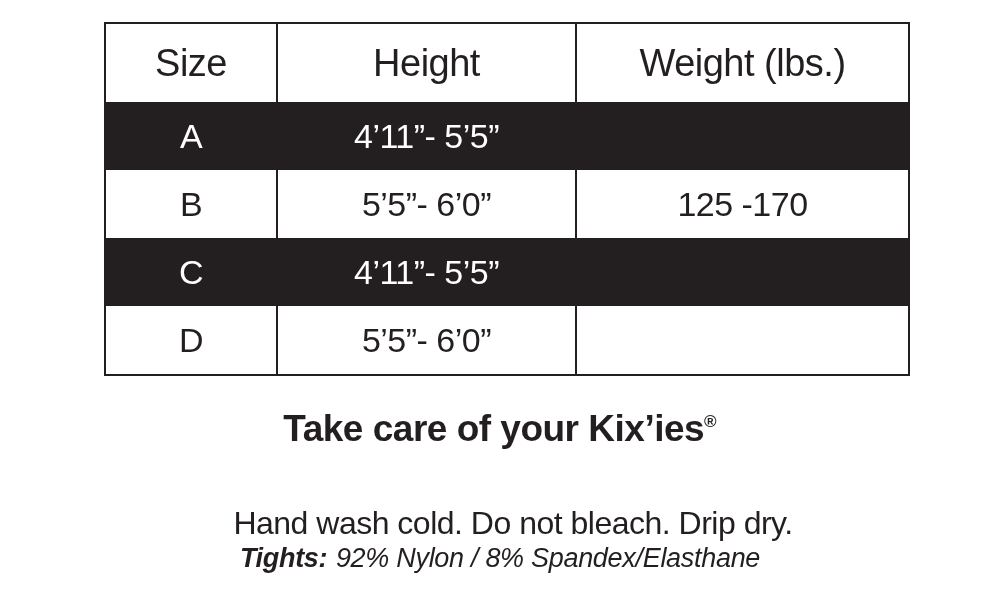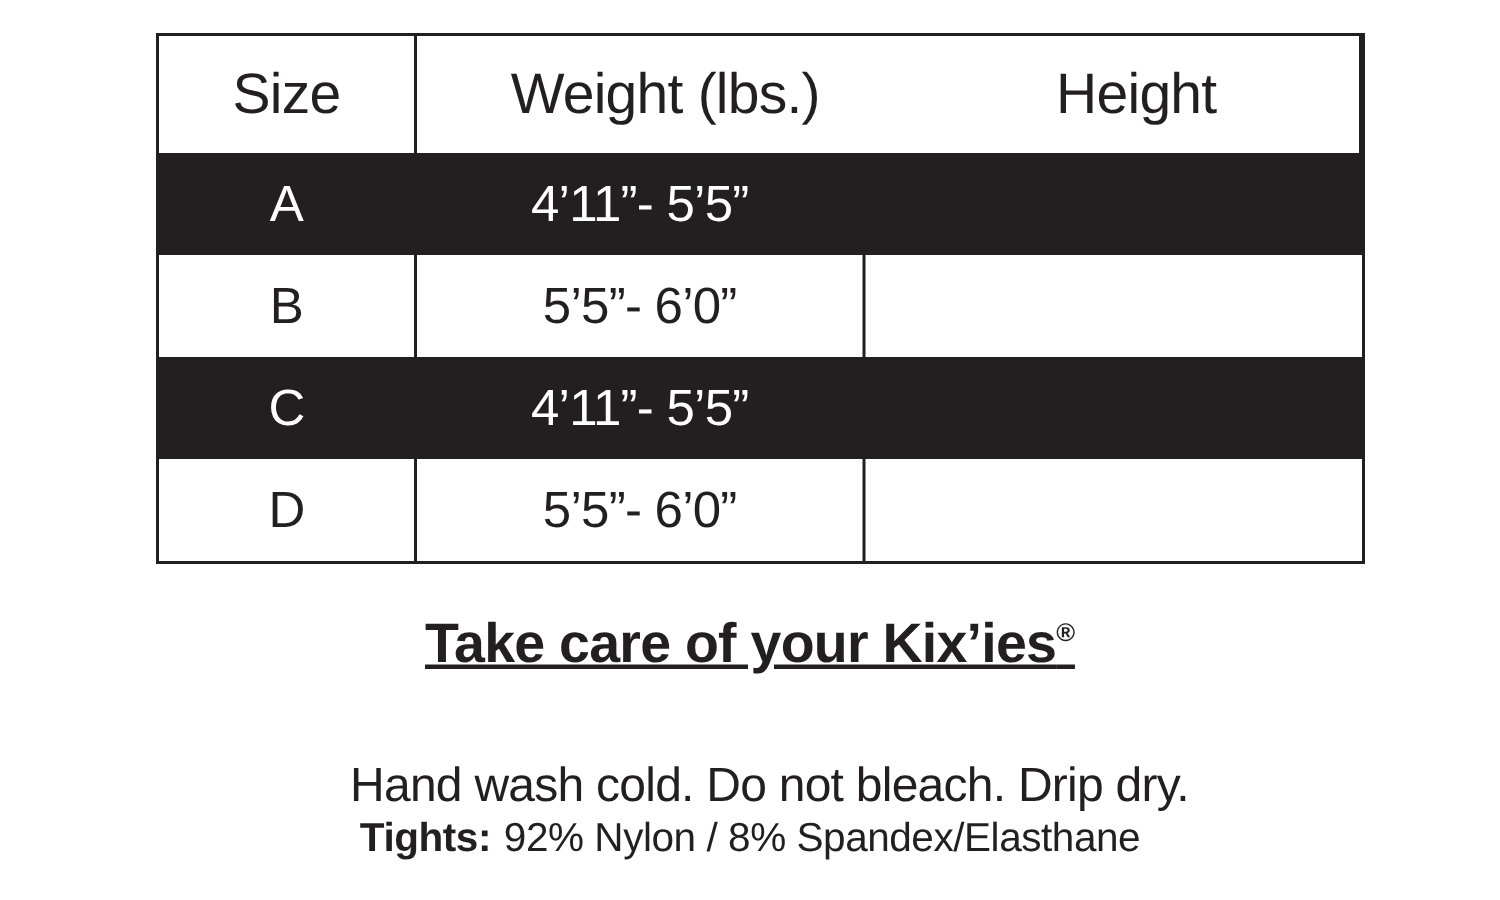--- a/index.html
+++ b/index.html
@@ -36,65 +36,66 @@
   .row.header .cell { font-size: 38px; }
   .row.data .cell { font-size: 34px; }
 
   
   .care { position: absolute; left: 0; top: 0; width: 1000px; height: 600px; pointer-events: none; }
   .care-title {
     position: absolute; top: 408px; left: 0; width: 1000px;
     text-align: center;
     font-size: 37px; font-weight: 700;
     letter-spacing: -0.5px;
-    text-decoration: underline;
   }
   .care-title .reg {
     font-size: 0.46em;
     font-weight: 700;
     position: relative;
     top: -0.85em;
     letter-spacing: 0;
   }
   .care-instructions {
     position: absolute; top: 463px; left: 13px; width: 1000px;
     text-align: center;
     font-size: 32px; font-weight: 400;
     letter-spacing: -0.5px;
     margin-top: 42px;
   }
   .materials {
     position: absolute; top: 543px; left: 0; width: 1000px;
     text-align: center;
     font-size: 27px; font-weight: 400;
     letter-spacing: -0.3px;
+    font-style: italic;
   }
   .materials .materials-label { font-weight: 700; }
   .materials .materials-value { margin-left: 0.32em; }
 </style>
 </head>
 <body>
 
 <div class="stage">
 
   <div class="size-table">
     <div class="row header">
       <div class="cell c-size">Size</div>
+      <div class="cell c-height">Height</div>
       <div class="cell c-weight">Weight (lbs.)</div>
-      <div class="cell c-height">Height</div>
     </div>
 
     <div class="row data dark">
       <div class="cell c-size">A</div>
       <div class="cell c-height">4’11”- 5’5”</div>
     </div>
 
     <div class="row data">
       <div class="cell c-size">B</div>
       <div class="cell c-height">5’5”- 6’0”</div>
+      <div class="cell c-weight">125 -170</div>
     </div>
 
     <div class="row data dark">
       <div class="cell c-size">C</div>
       <div class="cell c-height">4’11”- 5’5”</div>
     </div>
 
     <div class="row data">
       <div class="cell c-size">D</div>
       <div class="cell c-height">5’5”- 6’0”</div>

